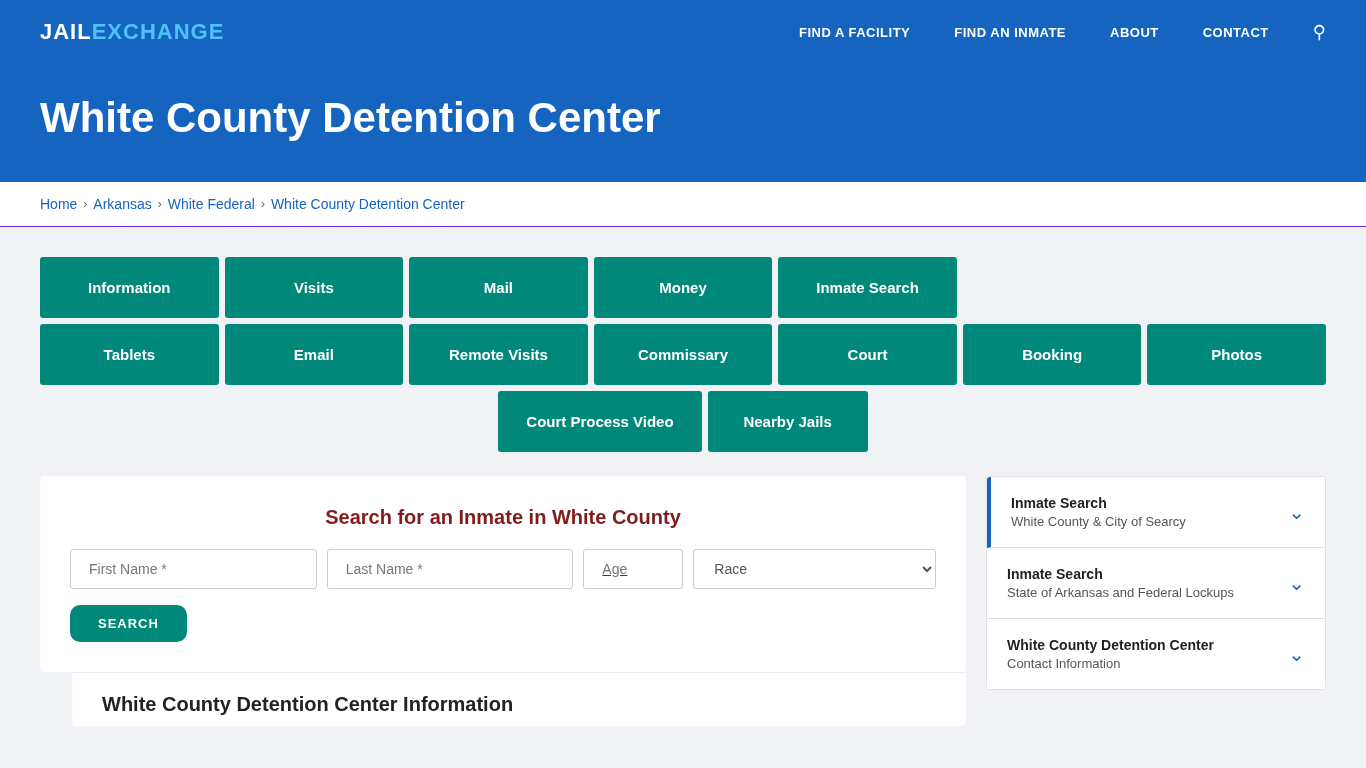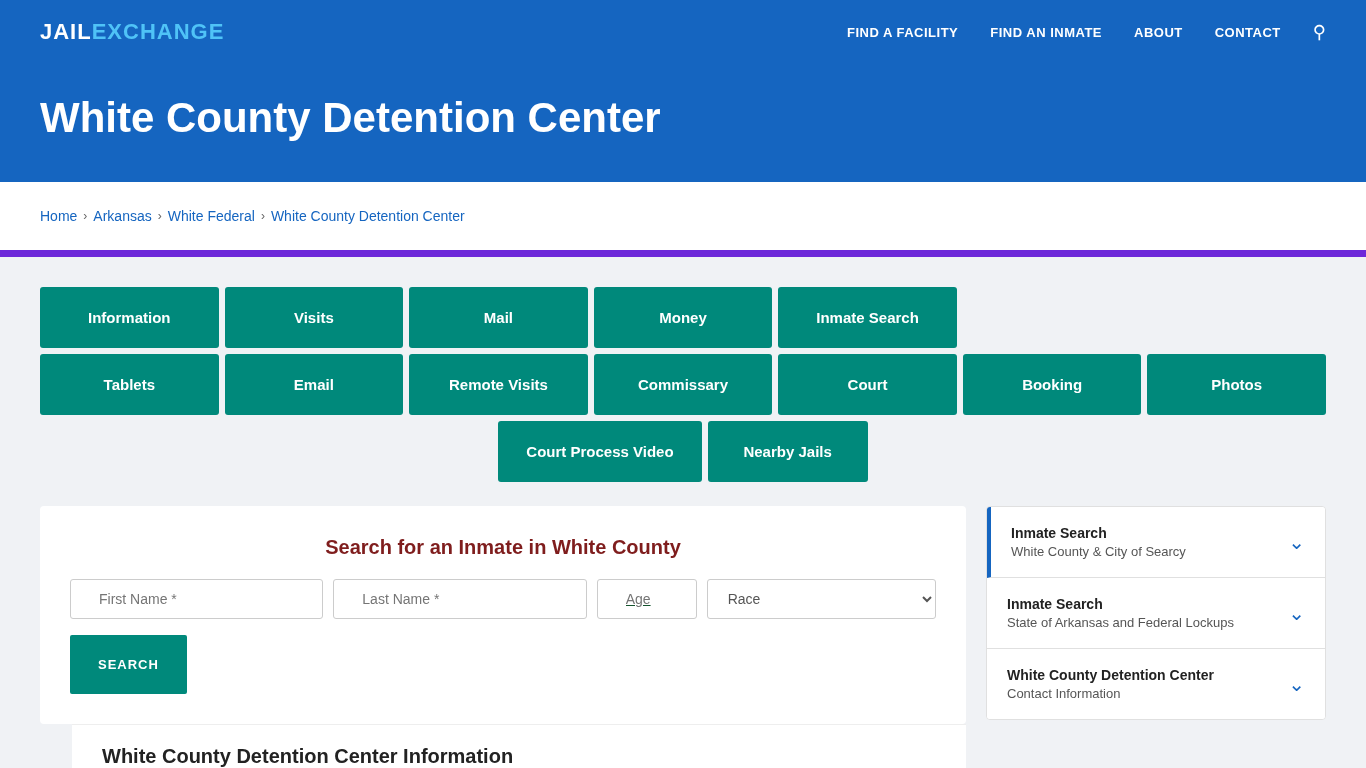--- a/index.html
+++ b/index.html
@@ -22,21 +22,21 @@
       color: #fff;
       letter-spacing: 1px;
       text-transform: uppercase;
     }
     .logo-exchange {
       color: #4fc3f7;
     }
     .nav {
       display: flex;
       align-items: center;
-      gap: 32px;
+      gap: 44px;
     }
     .nav-item {
       color: #fff;
       font-size: 13px;
       font-weight: 700;
       text-transform: uppercase;
       letter-spacing: 0.5px;
       cursor: pointer;
       text-decoration: none;
     }
@@ -53,22 +53,22 @@
     }
     .hero-title {
       font-size: 42px;
       font-weight: 800;
       color: #fff;
     }
 
     
     .breadcrumb-bar {
       background: #fff;
-      padding: 26px 40px;
-      border-bottom: 7px solid #6d28d9;
+      padding: 14px 40px;
+      border-bottom: 1px solid #6d28d9;
     }
     .breadcrumb {
       display: flex;
       align-items: center;
       gap: 6px;
       font-size: 14px;
     }
     .breadcrumb-item {
       color: #1565c0;
       cursor: pointer;
@@ -155,46 +155,46 @@
     }
     .search-inputs {
       display: flex;
       gap: 10px;
       margin-bottom: 16px;
       flex-wrap: wrap;
     }
     .search-input {
       border: 1px solid #ccc;
       border-radius: 3px;
-      padding: 10px 28px;
+      padding: 10px 18px;
       font-size: 14px;
       flex: 1;
       min-width: 100px;
       color: #14532d;
     }
     .search-select {
       border: 1px solid #ccc;
       border-radius: 3px;
       padding: 10px 16px;
       font-size: 14px;
       flex: 1;
       min-width: 120px;
       color: #555;
       background: #fff;
     }
     .search-btn {
       background: #00897b;
       color: #fff;
       border: none;
-      padding: 22px 28px;
+      padding: 11px 28px;
       font-size: 13px;
       font-weight: 700;
       text-transform: uppercase;
       letter-spacing: 1px;
-      border-radius: 2px;
+      border-radius: 10px;
       cursor: pointer;
     }
 
     
     .section-title-below {
       font-size: 20px;
       font-weight: 700;
       color: #222;
       padding: 20px 30px 10px;
       background: #fff;

